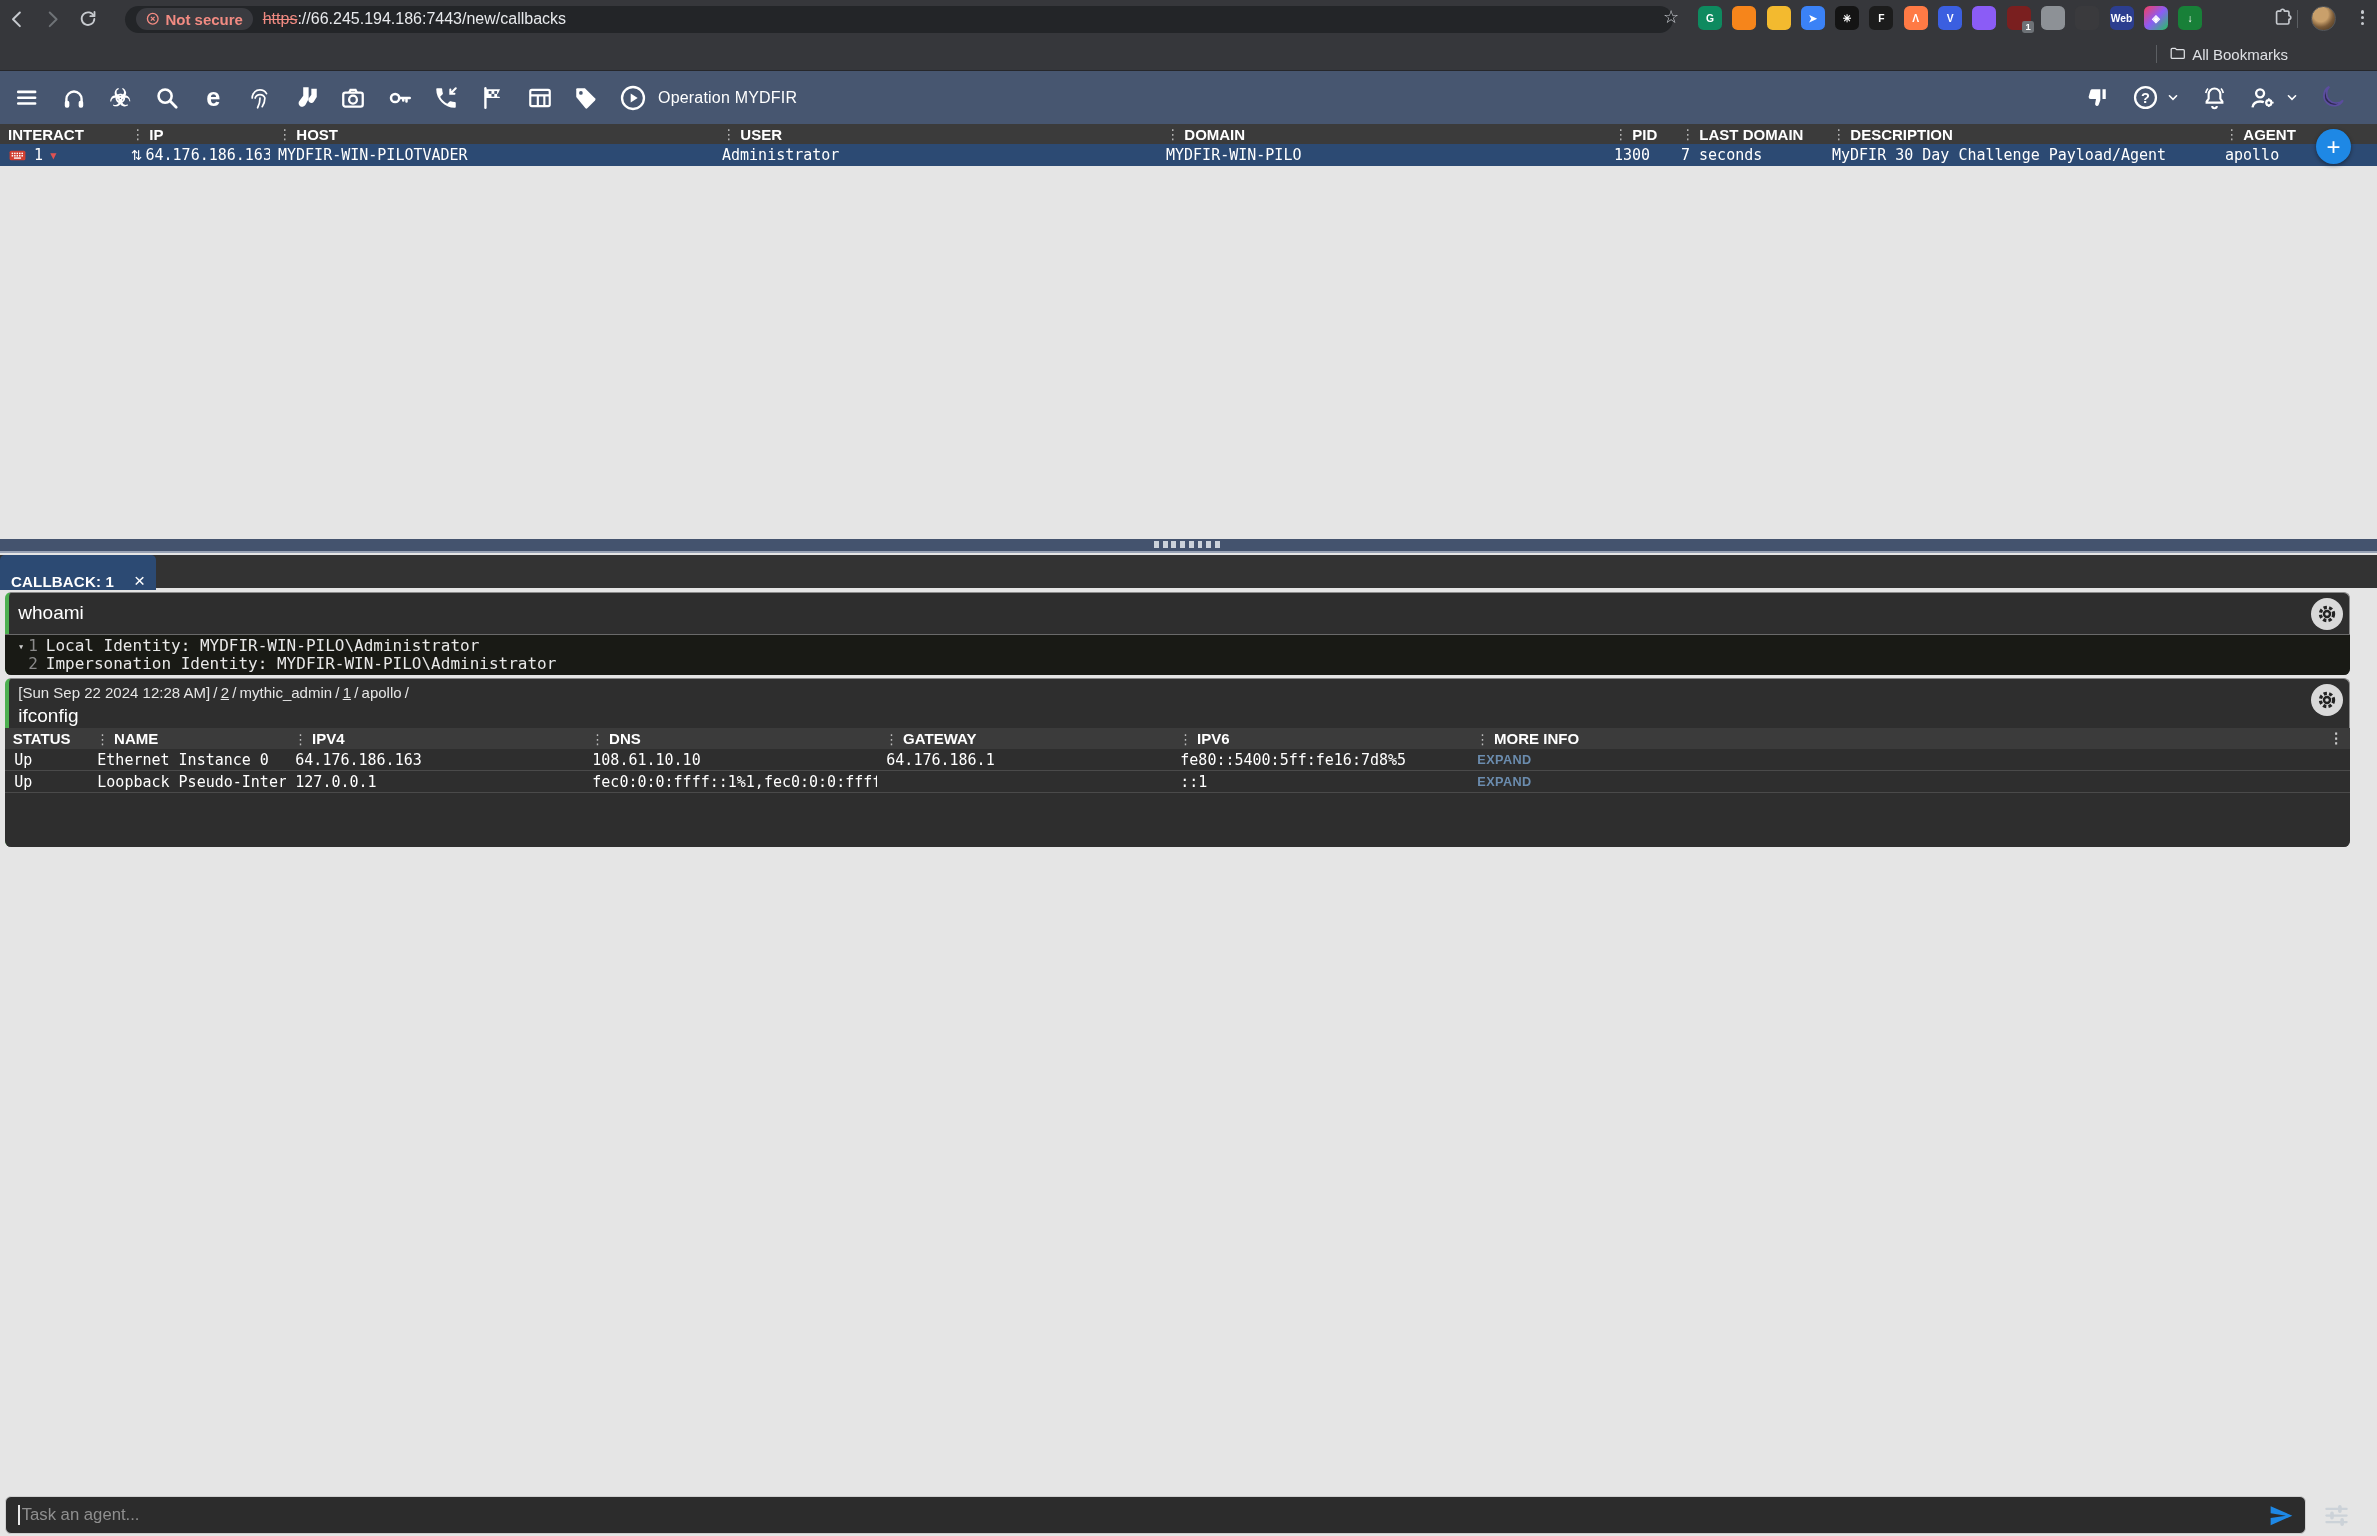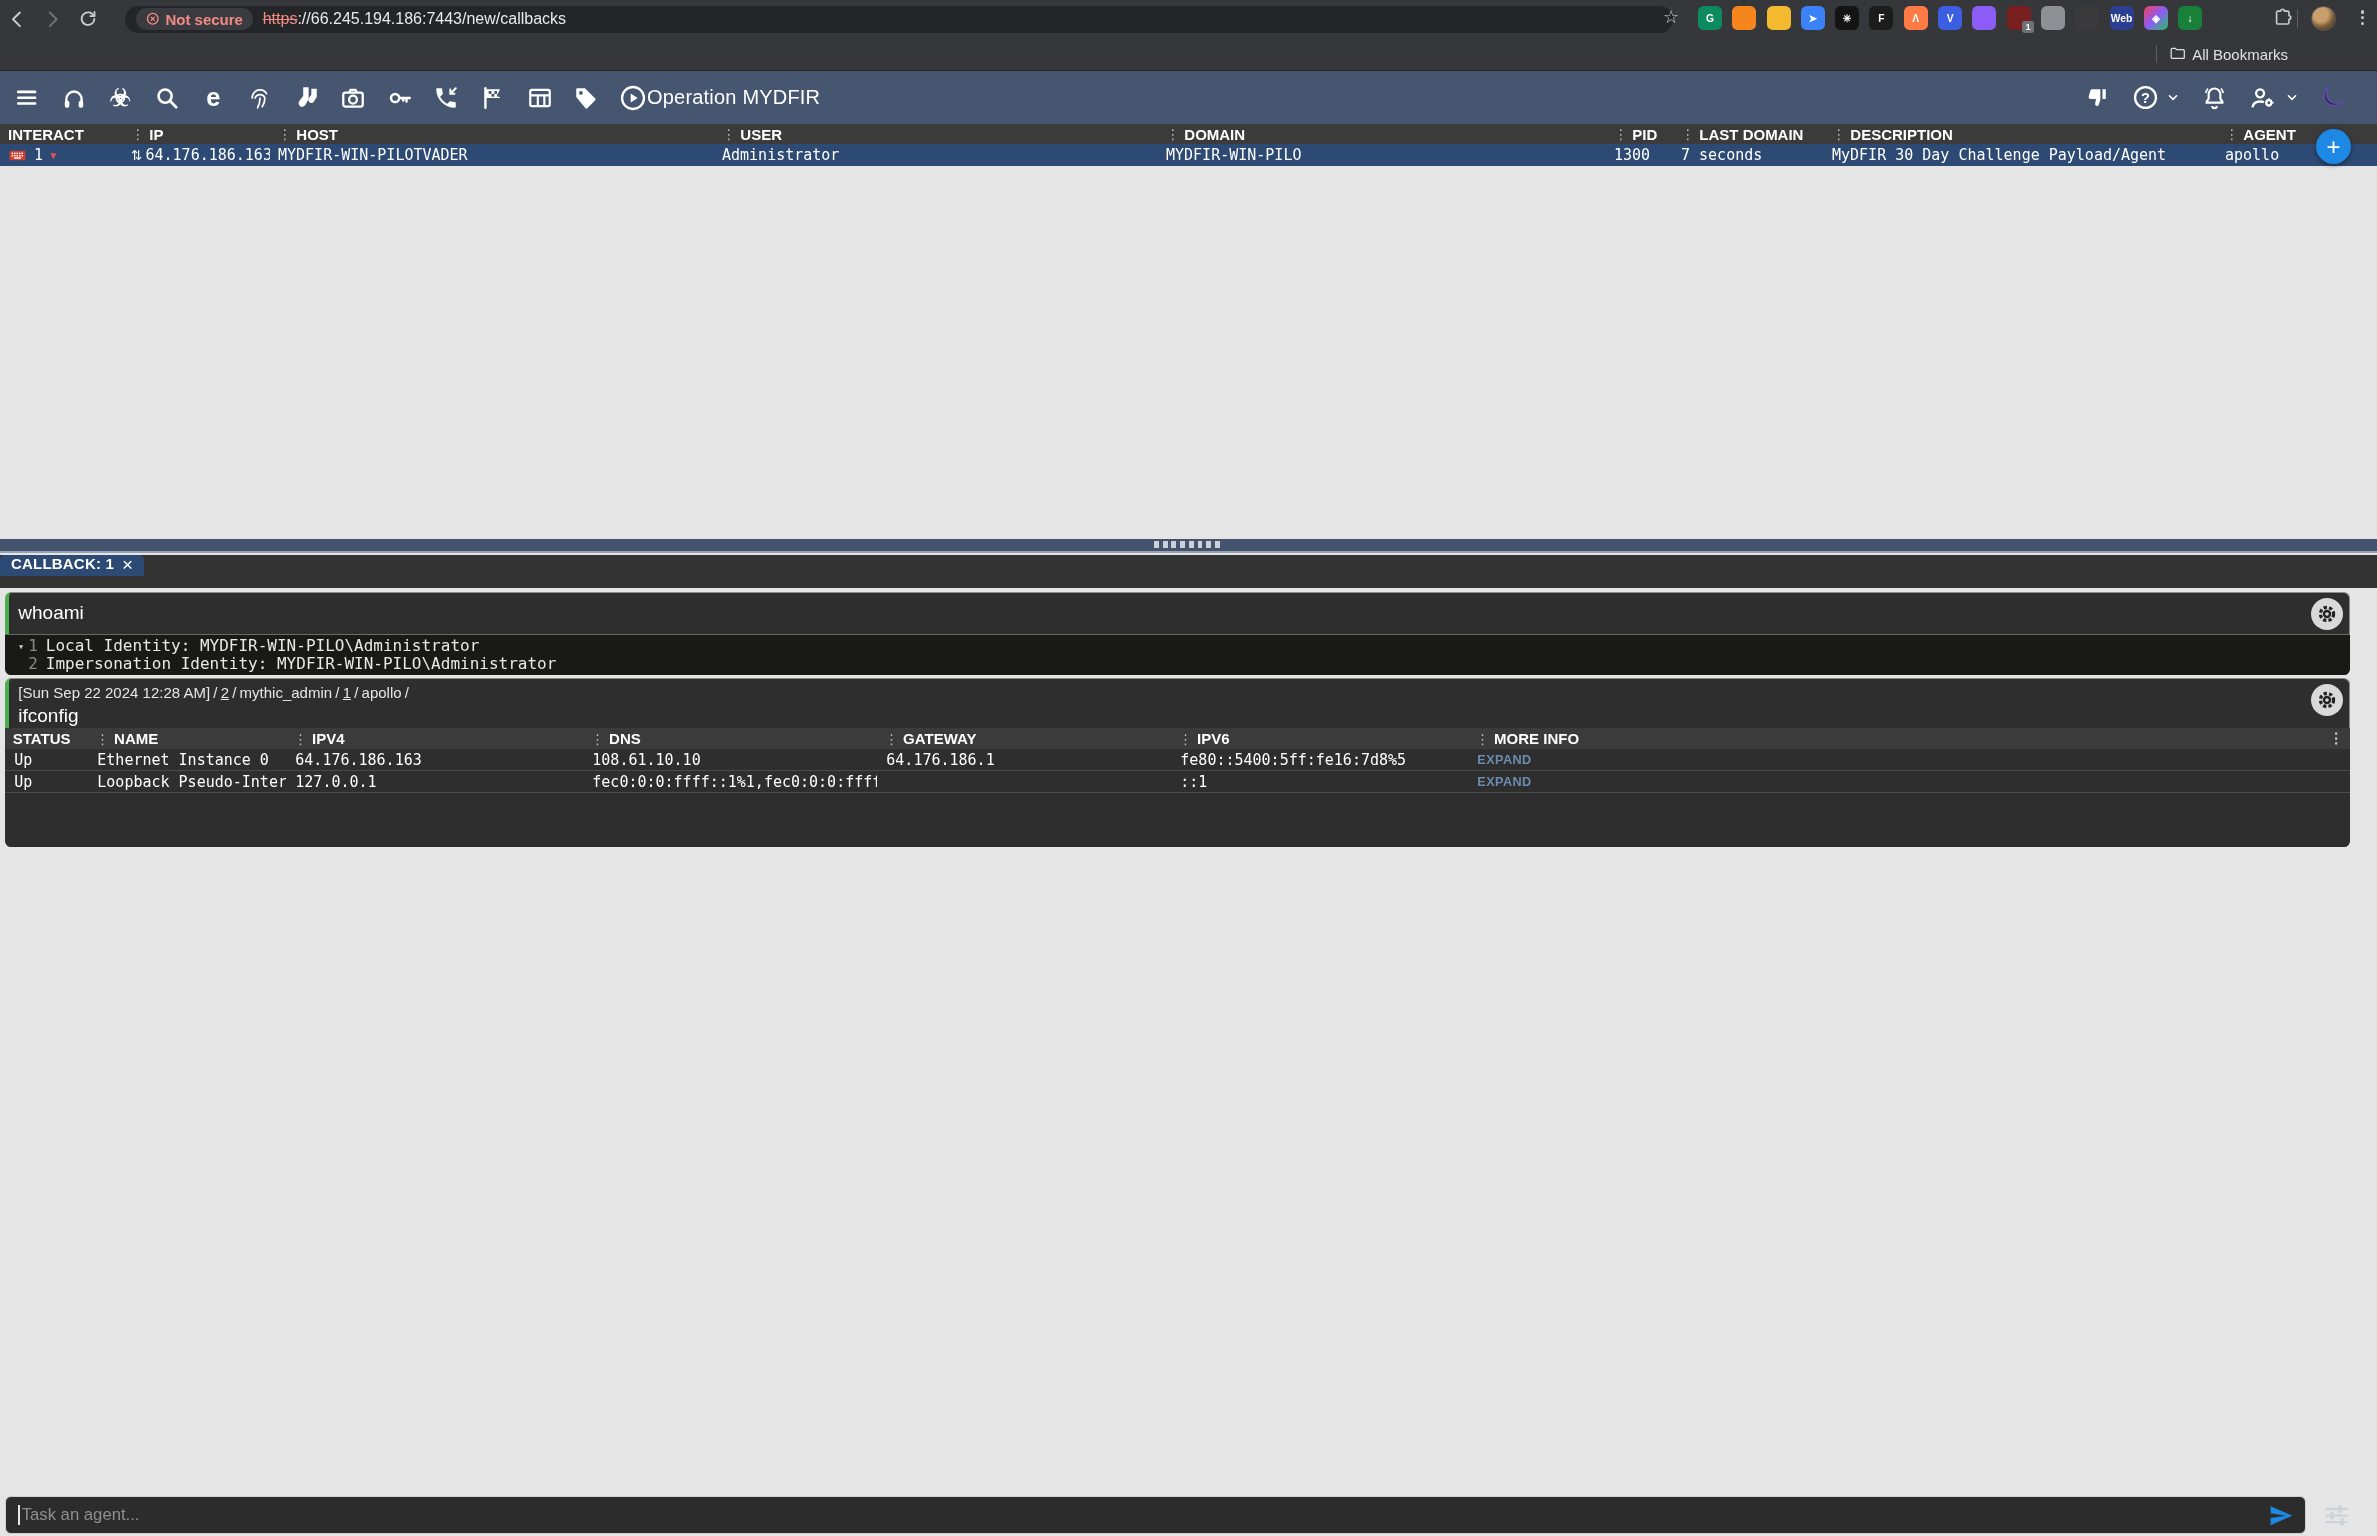--- a/index.html
+++ b/index.html
@@ -35,21 +35,21 @@
                    border-bottom:0.8px solid #26272b; display:flex; align-items:center;
                    justify-content:flex-end; padding-right:89px; gap:6px; }
   .bookmarks-bar .label { color:#dfe1e5; font-size:15px; }
 
   
   .mythic-bar { position:absolute; top:71px; left:0; right:0; height:53px; background:#475670;
                 display:flex; align-items:center; padding:0 12.7px; }
   .mi { width:28.6px; height:28.6px; display:flex; align-items:center; justify-content:center; }
   .mi-wrap { display:flex; align-items:center; gap:18px; }
   .glyph-ico { color:#fff; font-size:24px; line-height:1; font-weight:bold; }
-  .op-label { color:#fff; font-size:20px; letter-spacing:0.2px; }
+  .op-label { color:#fff; font-size:16px; margin-left:11px; letter-spacing:0.2px; }
   .mythic-right { margin-left:auto; display:flex; align-items:center; gap:20.6px; padding-right:17.5px; }
   .chev { display:flex; align-items:center; margin-left:-12.7px; }
 
   
   .cb-grid { display:grid; grid-template-columns:123px 147px 444px 444px 448px 67px 151px 393px 1fr; }
   .cb-header { position:absolute; top:124px; left:0; right:0; height:20.6px; background:#3b3b3b;
                color:#fff; font-size:15px; font-weight:bold; align-items:center; }
   .cb-header .cell { display:flex; align-items:center; padding-left:8px; height:20.6px; overflow:hidden; white-space:nowrap; }
   .hdl { color:#b9b9b9; font-size:13.5px; margin-right:4.8px; font-weight:normal; }
   .cb-row { position:absolute; top:144px; left:0; right:0; height:22px; background:#2c4a73;
@@ -62,22 +62,22 @@
               justify-content:center; box-shadow:0 1.6px 4px rgba(0,0,0,.4); z-index:5; }
 
   
   .divider { position:absolute; top:539px; left:0; right:0; height:13.5px; background:#44536e;
              border-bottom:2.4px solid #97a1b4; display:flex; align-items:center; justify-content:center; }
   .divider .dots { width:70px; height:7.1px;
                    background:repeating-linear-gradient(90deg,#ccd2da 0 4.8px,rgba(0,0,0,0) 4.8px 8.7px); }
 
   
   .tabstrip { position:absolute; top:555px; left:0; right:0; height:33px; background:#333333; }
-  .tab { position:absolute; left:0; top:0; height:21px; min-width:121px; background:#2c4a73;
-         border-radius:4.8px 4.8px 0 0; display:flex; align-items:flex-start; padding:0 11px; gap:8px; }
+  .tab { position:absolute; left:0; top:0; height:35px; min-width:121px; background:#2c4a73;
+         border-radius:4.8px 4.8px 0 0; display:flex; align-items:flex-end; padding:0 11px; gap:20px; }
   .tab .t-label { color:#fff; font-weight:bold; font-size:15px; letter-spacing:0.2px; }
   .tab .t-close { color:#fff; font-size:19px; line-height:1; }
 
   
   .card { position:absolute; left:4.8px; width:2345px; background:#2e2e2e;
           border:0.8px solid #8a8a8a; border-left:4px solid #4caf50; border-radius:6.3px; }
   .card1 { top:592px; height:83px; }
   .card2 { top:678px; height:169px; }
   .task-head { padding:4.8px 0 0 9.5px; }
   .meta { color:#e6e6e6; font-size:15px; white-space:nowrap; }

